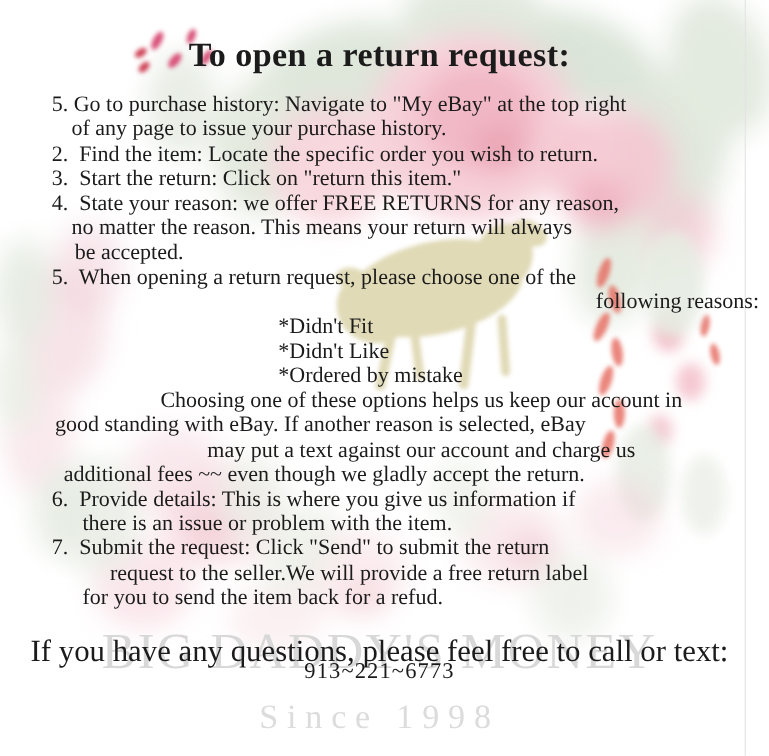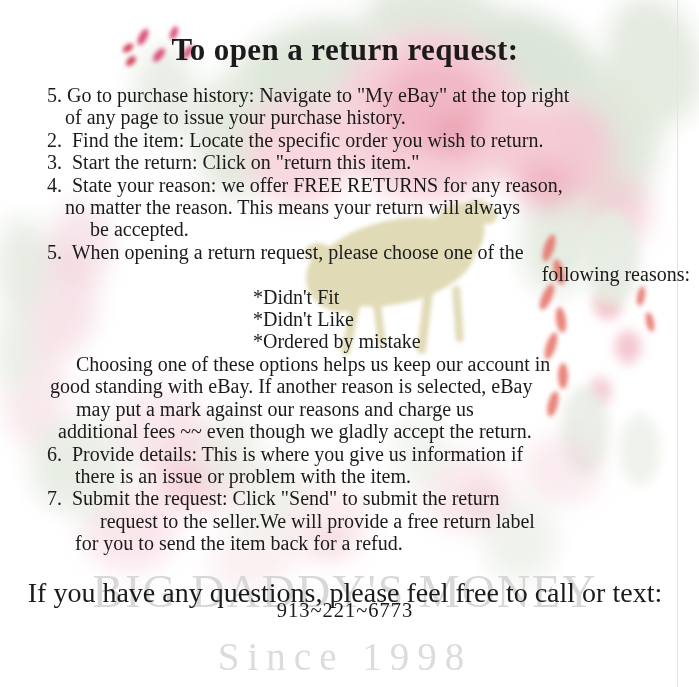--- a/index.html
+++ b/index.html
@@ -6,35 +6,35 @@
   .canvas {
     position:relative; width:699px; height:687px; overflow:hidden;
     background:#ffffff; color:#1b1b1b;
     font-family:"Liberation Serif", serif;
   }
   svg.bg { position:absolute; left:0; top:0; }
   .edge-line { position:absolute; left:677px; top:0; width:1px; height:687px; background:#e3e3e3; }
 
   .wm { position:absolute; left:0; width:690px; text-align:center; color:#d8d8d8; white-space:nowrap;margin-top:25px; }
   .wm-brand { top:540px; font-size:46px; letter-spacing:2px; }
-  .wm-since { top:609px; font-size:39px; letter-spacing:8px; color:#dcdcdc; }
+  .wm-since { top:609px; font-size:31px; letter-spacing:8px; color:#dcdcdc; }
 
   .title {
     position:absolute; top:32px; left:0; width:690px; margin:0;
     text-align:center; font-size:31px; font-weight:600; letter-spacing:.4px;
   }
   .doc { position:absolute; top:84px; left:0; width:690px; font-size:20px; line-height:22.4px; }
   .line { white-space:pre; }
   .in-num   { padding-left:47px; }
   .in-cont  { padding-left:65px; }
-  .in-cont2 { padding-left:68px;margin-left:22px; }
+  .in-cont2 { padding-left:68px; }
   .in-cont3 { padding-left:120px;text-align:right; }
   .in-cont4 { padding-left:75px; }
   .in-cont5 { padding-left:100px; }
-  .in-para  { padding-left:76px; }
+  .in-para  { padding-left:76px;text-align:center; }
   .in-para2 { padding-left:50px; }
   .in-para3 { padding-left:58px; }
   .in-opt   { padding-left:253px; }
 
   .contact { position:absolute; top:577px; left:0; width:690px; text-align:center; font-size:28px; white-space:nowrap; }
   .phone   { position:absolute; top:599px; left:0; width:690px; text-align:center; font-size:20.5px; letter-spacing:1px; }
 </style>
 </head>
 <body>
 
@@ -159,21 +159,21 @@
     <div class="line in-num">4.  State your reason: we offer FREE RETURNS for any reason,</div>
     <div class="line in-cont">no matter the reason. This means your return will always</div>
     <div class="line in-cont2">be accepted.</div>
     <div class="line in-num">5.  When opening a return request, please choose one of the</div>
     <div class="line in-cont3">following reasons:</div>
     <div class="line in-opt">*Didn't Fit</div>
     <div class="line in-opt">*Didn't Like</div>
     <div class="line in-opt">*Ordered by mistake</div>
     <div class="line in-para">Choosing one of these options helps us keep our account in</div>
     <div class="line in-para2">good standing with eBay. If another reason is selected, eBay</div>
-    <div class="line in-para">may put a mark against our reasons and charge us</div>
+    <div class="line in-para">may put a text against our account and charge us</div>
     <div class="line in-para3">additional fees ~~ even though we gladly accept the return.</div>
     <div class="line in-num">6.  Provide details: This is where you give us information if</div>
     <div class="line in-cont4">there is an issue or problem with the item.</div>
     <div class="line in-num">7.  Submit the request: Click "Send" to submit the return</div>
     <div class="line in-cont5">request to the seller.We will provide a free return label</div>
     <div class="line in-cont4">for you to send the item back for a refud.</div>
   </div>
 
   <div class="contact">If you have any questions, please feel free to call or text:</div>
   <div class="phone">913~221~6773</div>

